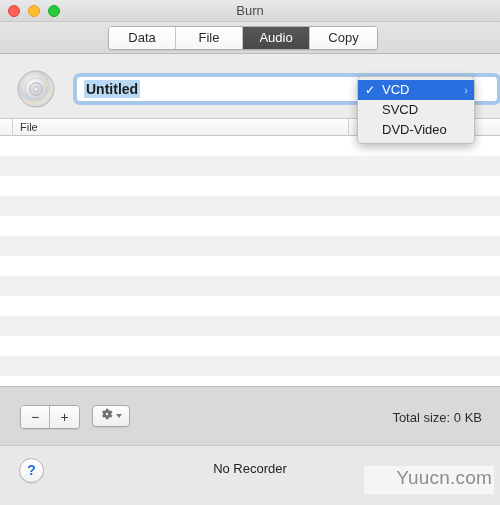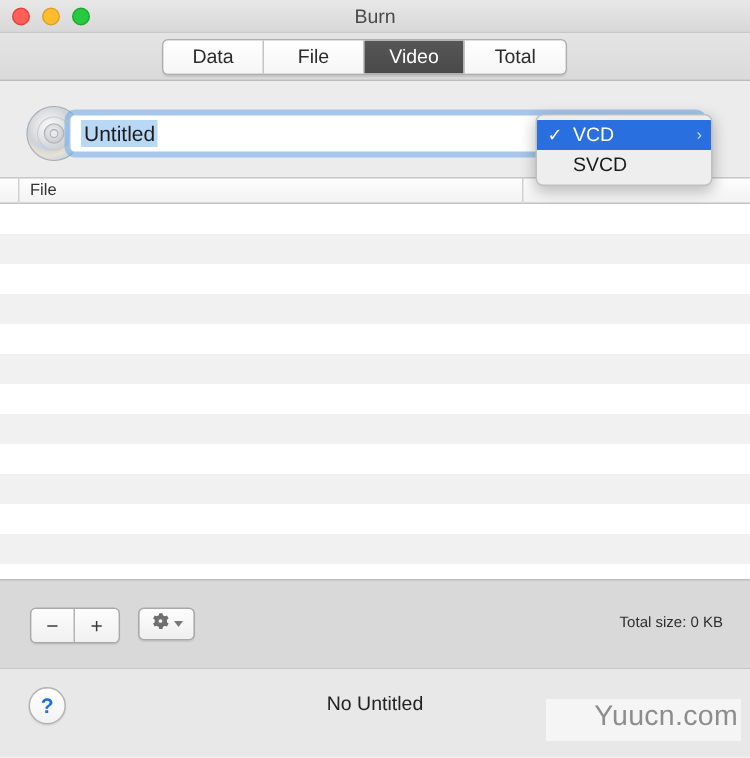--- a/index.html
+++ b/index.html
@@ -103,22 +103,22 @@
     height: 62px;
     background: #ececec;
   }
   .disc {
     position: absolute;
     left: 17px; top: 16px;
     width: 38px; height: 38px;
   }
   .namefield-wrap {
     position: absolute;
-    left: 46px; top: 22px;
-    width: 422px; height: 26px;
+    left: 76px; top: 22px;
+    width: 422px; height: 26px; font-weight: bold;
   }
   .namefield {
     position: absolute;
     left: 0; top: 0;
     width: 422px; height: 26px;
     background: #ffffff;
     border: 1px solid #a8c8e8;
     border-radius: 4px;
     box-shadow: 0 0 0 3px rgba(105,170,235,0.55);
   }
@@ -215,21 +215,21 @@
   .gear-tri {
     width: 0; height: 0;
     border-left: 3.5px solid transparent;
     border-right: 3.5px solid transparent;
     border-top: 4px solid #777;
   }
 
   .totalsize {
     position: absolute;
     right: 18px; top: 23px;
-    font-size: 10px;
+    font-size: 13px;
     color: #2e2e2e;
   }
 
   
   .statusbar {
     position: absolute;
     left: 0; top: 445px;
     width: 500px;
     height: 60px;
     background: #e8e8e8;
@@ -326,22 +326,22 @@
       <span class="light min"></span>
       <span class="light max"></span>
     </div>
     <div class="win-title">Burn</div>
   </div>
 
   <div class="toolbar">
     <div class="segmented">
       <div class="seg">Data</div>
       <div class="seg">File</div>
-      <div class="seg active">Video</div>
-      <div class="seg">Total</div>
+      <div class="seg active">Audio</div>
+      <div class="seg">Copy</div>
     </div>
   </div>
 
   <div class="namerow">
     <span class="disc">
       <svg width="38" height="38" viewBox="0 0 38 38">
         <defs>
           <radialGradient id="discg" cx="42%" cy="38%" r="68%">
             <stop offset="0%" stop-color="#fdfdfd"></stop>
             <stop offset="38%" stop-color="#e3e3e5"></stop>
@@ -408,29 +408,32 @@
         </svg>
       </span>
       <span class="gear-tri"></span>
     </div>
 
     <div class="totalsize">Total size: 0 KB</div>
   </div>
 
   <div class="statusbar">
     <div class="helpbtn">?</div>
-    <div class="recorder">No Untitled</div>
+    <div class="recorder">No Recorder</div>
     <div class="wm-block"></div>
     <div class="watermark">Yuucn.com</div>
   </div>
 
   <div class="popup">
     <div class="pitem sel">
       <span class="check">✓</span>
       <span>VCD</span>
       <span class="chev">›</span>
     </div>
     <div class="pitem">
       <span>SVCD</span>
     </div>
+    <div class="pitem">
+      <span>DVD-Video</span>
+    </div>
   </div>
 
 </div>
 
 </body></html>

